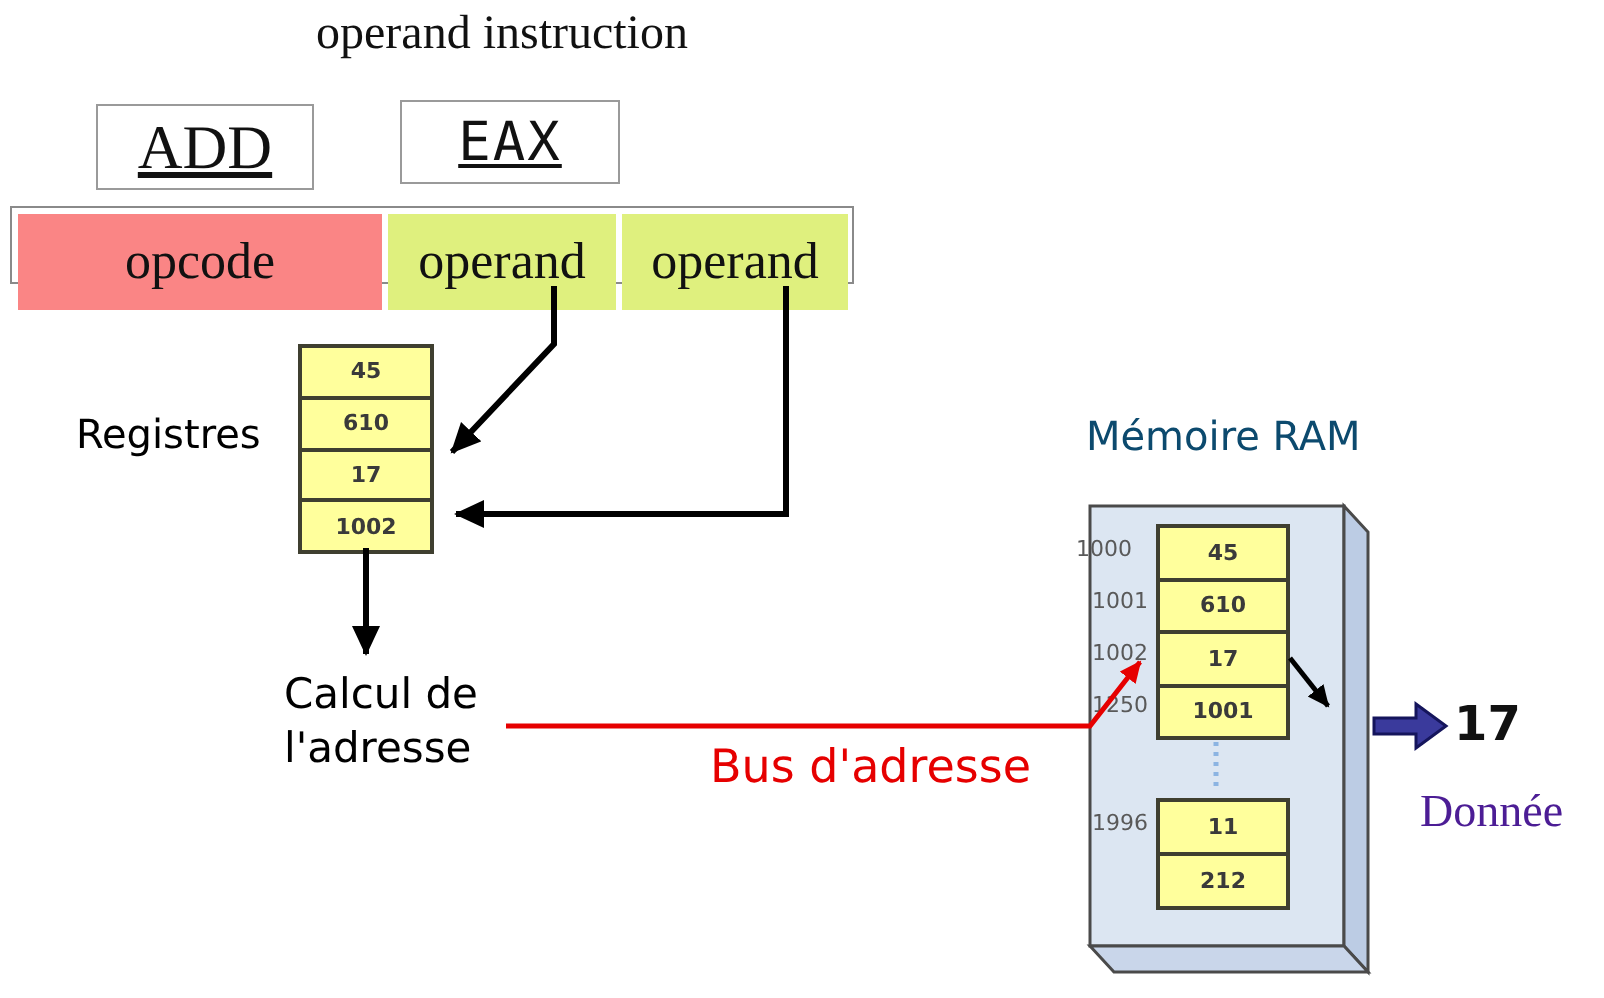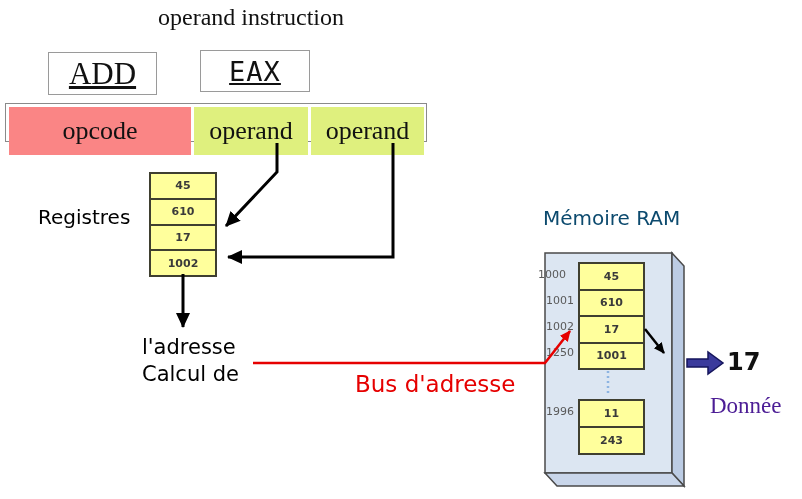--- a/index.html
+++ b/index.html
@@ -66,22 +66,22 @@
 
   <div class="abs" id="registres-label">Registres</div>
   <div class="abs cell-stack" id="register-stack">
     <div class="cell">45</div>
     <div class="cell">610</div>
     <div class="cell">17</div>
     <div class="cell">1002</div>
   </div>
 
   <div class="abs" id="calc-label">
+    <div>Calcul de</div>
     <div>l'adresse</div>
-    <div>Calcul de</div>
   </div>
 
   <div class="abs" id="bus-label">Bus d'adresse</div>
 
   <svg class="overlay" width="802" height="499">
     <rect x="545" y="253" width="127" height="220" fill="#dce6f2" stroke="#4a4a4a" stroke-width="1.5"></rect>
     <polygon points="672,253 684,266 684,486 672,473" fill="#bccce4" stroke="#4a4a4a" stroke-width="1.5"></polygon>
     <polygon points="545,473 557,486 684,486 672,473" fill="#c9d6ea" stroke="#4a4a4a" stroke-width="1.5"></polygon>
   </svg>
 
@@ -95,21 +95,21 @@
   <div class="abs ram-addr" style="left:544px;top:425px;margin-left:37px;">1999</div>
 
   <div class="abs cell-stack" id="ram-stack-top">
     <div class="cell">45</div>
     <div class="cell">610</div>
     <div class="cell">17</div>
     <div class="cell">1001</div>
   </div>
   <div class="abs cell-stack" id="ram-stack-bottom">
     <div class="cell">11</div>
-    <div class="cell">243</div>
+    <div class="cell">212</div>
   </div>
 
   <div class="abs" id="data-value">17</div>
   <div class="abs" id="data-label">Donnée</div>
 
   <svg class="overlay" width="802" height="499">
     <defs>
       <marker id="ah-black" markerUnits="userSpaceOnUse" markerWidth="18" markerHeight="16" refX="14" refY="7" orient="auto">
         <path d="M0,0 L15,7 L0,14 Z" fill="#000"></path>
       </marker>

